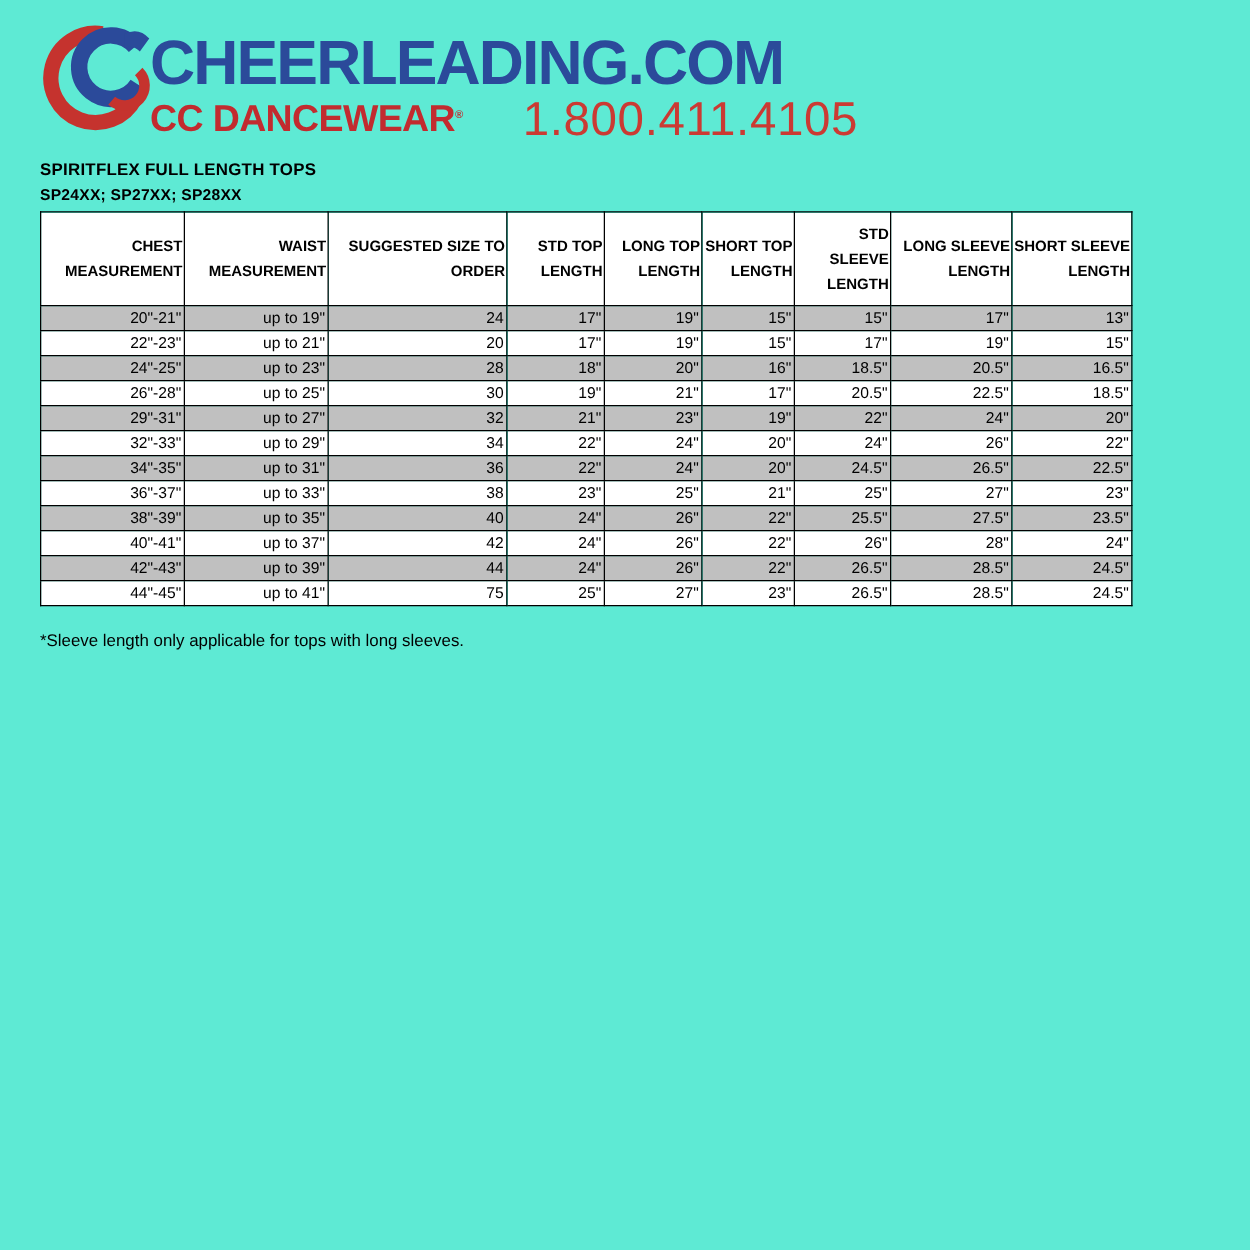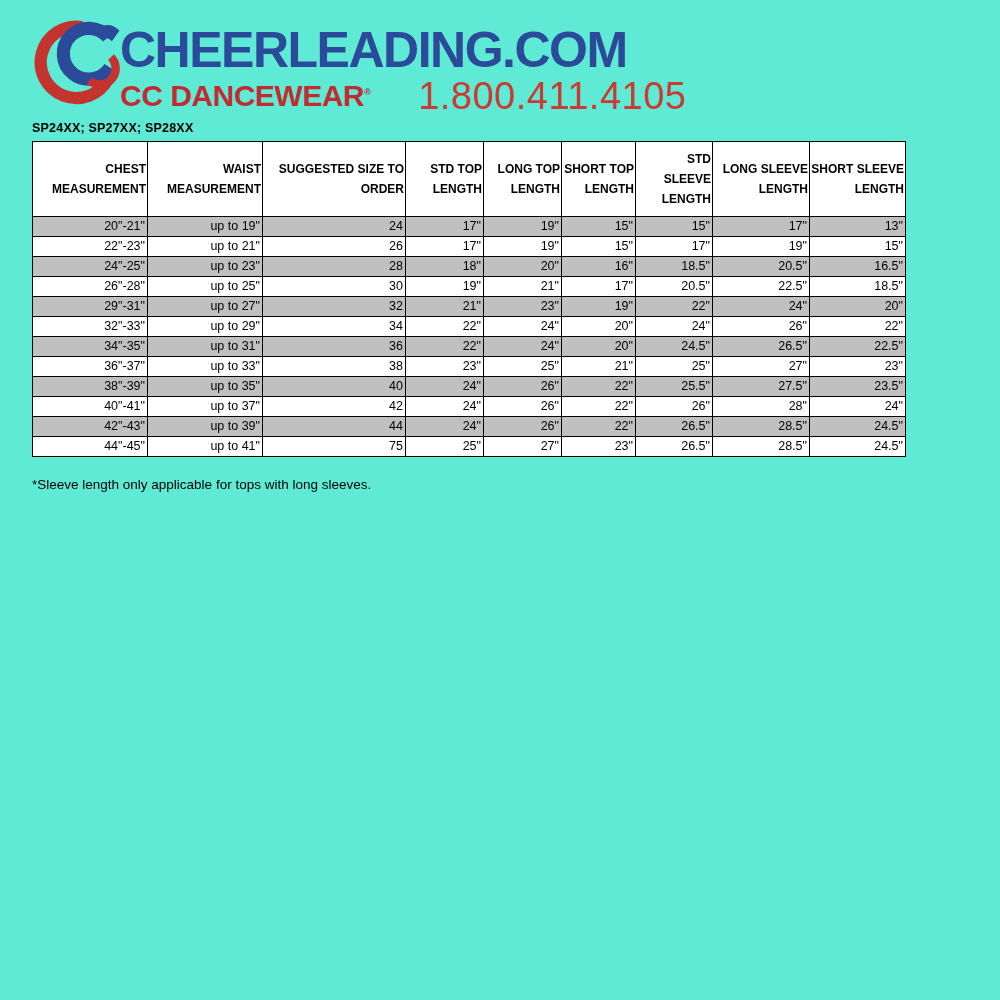--- a/index.html
+++ b/index.html
@@ -62,20 +62,21 @@
     </svg>
     <div class="brand-text">
       <div class="brand-main">CHEERLEADING.COM</div>
       <div class="brand-sub-row">
         <span class="brand-sub"><span>CC DANCEWEAR</span><sup>®</sup></span>
         <span class="brand-phone">1.800.411.4105</span>
       </div>
     </div>
   </header>
 
+  <div class="doc-title">SPIRITFLEX FULL LENGTH TOPS</div>
   <div class="doc-styles">SP24XX; SP27XX; SP28XX</div>
 
   <table class="size-table">
     <colgroup>
       <col style="width:115px">
         <col style="width:115px">
         <col style="width:143px">
       <col style="width:78px">
         <col style="width:78px">
         <col style="width:74px">
@@ -104,21 +105,21 @@
           <td>17"</td>
           <td>19"</td>
           <td>15"</td>
           <td>15"</td>
           <td>17"</td>
           <td>13"</td>
         </tr>
         <tr>
           <td>22"-23"</td>
           <td>up to 21"</td>
-          <td>26</td>
+          <td>20</td>
           <td>17"</td>
           <td>19"</td>
           <td>15"</td>
           <td>17"</td>
           <td>19"</td>
           <td>15"</td>
         </tr>
         <tr class="striped">
           <td>24"-25"</td>
           <td>up to 23"</td>

